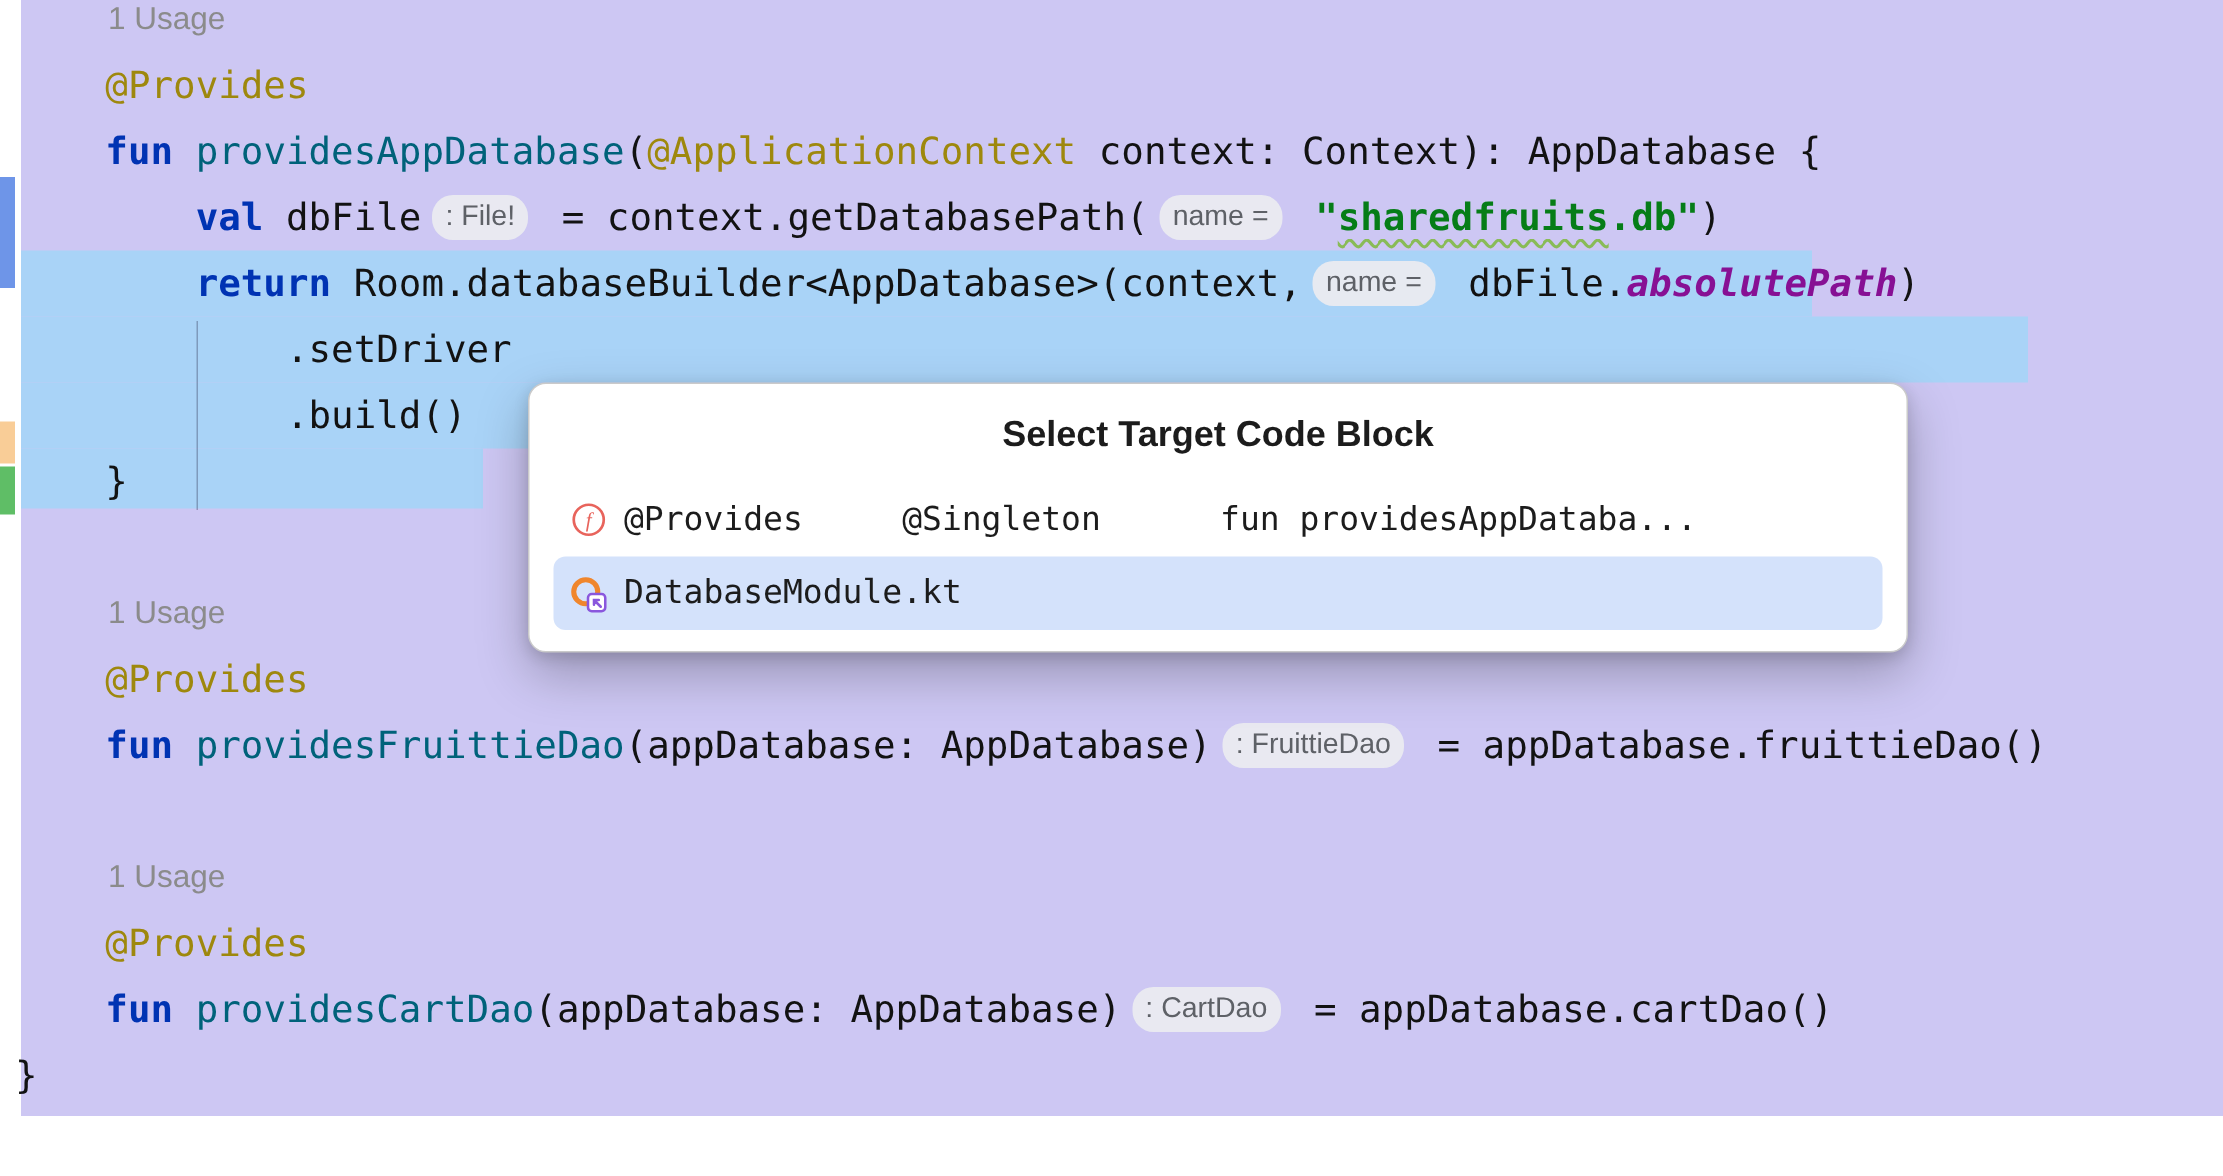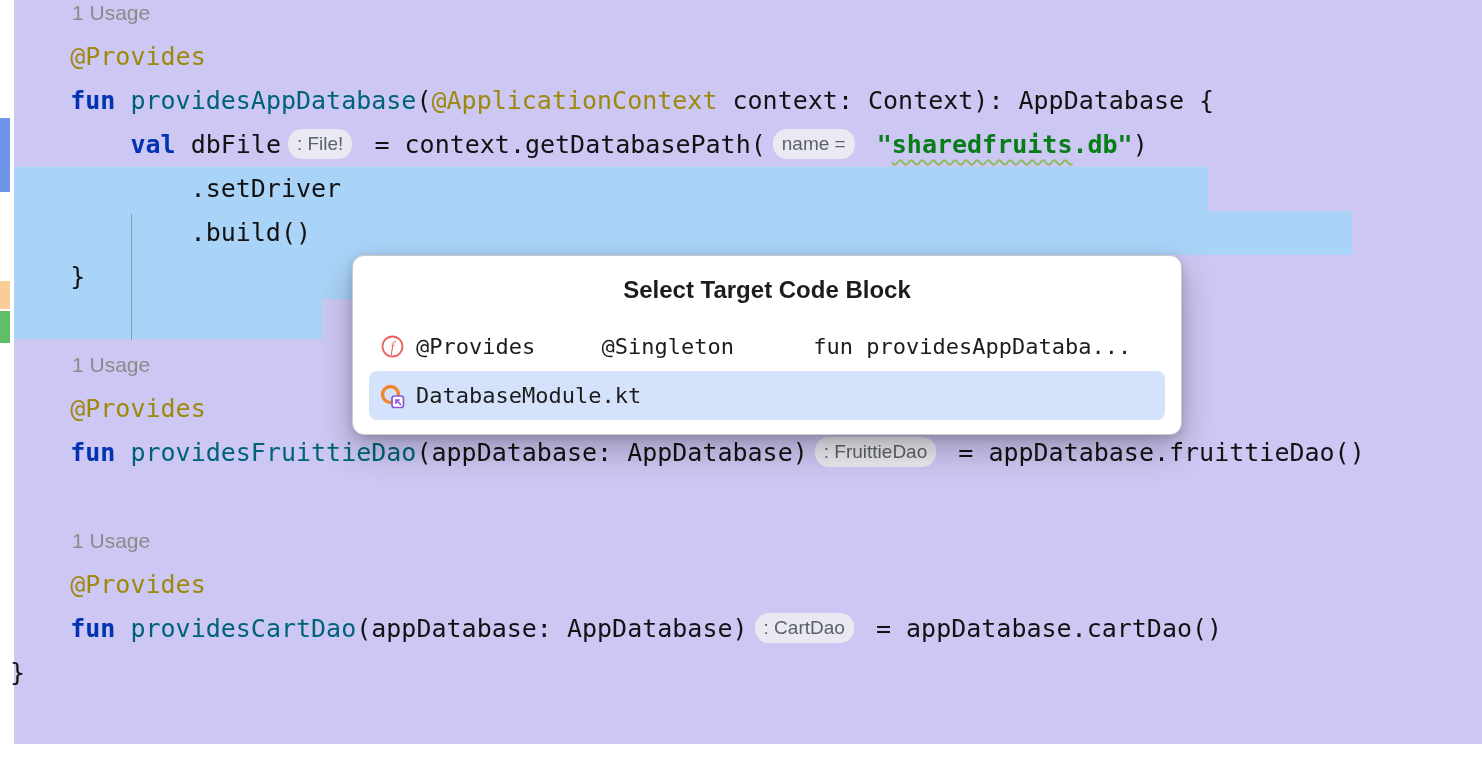--- a/index.html
+++ b/index.html
@@ -31,21 +31,21 @@
   .tok-plain{color:#121212;}
   .tok-kw{color:var(--keyword,#0033b3);font-weight:700;}
   .tok-fn{color:var(--function-decl,#00627a);}
   .tok-ann{color:var(--annotation,#9e880d);}
   .tok-str{color:var(--string,#067d17);font-weight:600;}
   .tok-prop{color:var(--property,#871094);font-style:italic;font-weight:600;}
   .wavy{text-decoration:underline;text-decoration-style:wavy;text-decoration-color:rgba(125,185,60,.85);text-decoration-thickness:1.5px;text-underline-offset:6px;}
   .chip{display:inline-block;font-family:"Liberation Sans",sans-serif;font-size:19px;font-weight:400;color:#5e6167;background:rgba(234,235,240,.95);border-radius:14px;padding:0 9px;margin:0 7px;line-height:30px;vertical-align:3px;}
 
   
-  .popup{position:absolute;left:352px;top:255px;width:830px;background:#ffffff;border:1px solid #cacaca;border-radius:12px;box-shadow:0 14px 34px rgba(0,0,0,.26),0 3px 10px rgba(0,0,0,.14);padding:20px 16px 14px;box-sizing:border-box;}
+  .popup{position:absolute;left:352px;top:255px;width:920px;background:#ffffff;border:1px solid #cacaca;border-radius:12px;box-shadow:0 14px 34px rgba(0,0,0,.26),0 3px 10px rgba(0,0,0,.14);padding:20px 16px 14px;box-sizing:border-box;}
   .popup-title{text-align:center;font-size:24px;font-weight:700;color:#1c1c1c;margin-bottom:18px;}
   .popup-item{display:flex;align-items:center;height:49px;padding:0 10px;gap:11px;border-radius:8px;font-family:"DejaVu Sans Mono",monospace;font-size:22px;font-weight:500;color:#1c1c1c;white-space:pre;cursor:pointer;}
   .popup-item.selected{background:var(--popup-selection,#d4e2fb);}
   .pi{width:26px;height:26px;display:inline-flex;align-items:center;justify-content:center;flex:none;}
 </style>
 </head>
 <body>
 
 <div class="screen">
 
@@ -60,20 +60,21 @@
   <div class="sel sel-2"></div>
   <div class="sel sel-3"></div>
   <div class="sel sel-4"></div>
   <div class="indent-guide"></div>
 
   <div class="code">
       <div class="code-line usage">1 Usage</div>
       <div class="code-line"><span class="tok-plain">    </span><span class="tok-ann">@Provides</span></div>
       <div class="code-line"><span class="tok-plain">    </span><span class="tok-kw">fun</span><span class="tok-plain"> </span><span class="tok-fn">providesAppDatabase</span><span class="tok-plain">(</span><span class="tok-ann">@ApplicationContext</span><span class="tok-plain"> context: Context): AppDatabase {</span></div>
       <div class="code-line"><span class="tok-plain">        </span><span class="tok-kw">val</span><span class="tok-plain"> dbFile</span><span class="chip">: File!</span><span class="tok-plain"> = context.getDatabasePath(</span><span class="chip">name =</span><span class="tok-plain"> </span><span class="tok-str">"</span><span class="tok-str wavy">sharedfruits</span><span class="tok-str">.db"</span><span class="tok-plain">)</span></div>
+      <div class="code-line"><span class="tok-plain">        </span><span class="tok-kw">return</span><span class="tok-plain"> Room.databaseBuilder&lt;AppDatabase&gt;(context,</span><span class="chip">name =</span><span class="tok-plain"> dbFile.</span><span class="tok-prop">absolutePath</span><span class="tok-plain">)</span></div>
       <div class="code-line"><span class="tok-plain">            .setDriver</span></div>
       <div class="code-line"><span class="tok-plain">            .build()</span></div>
       <div class="code-line"><span class="tok-plain">    }</span></div>
       <div class="code-line"></div>
       <div class="code-line usage">1 Usage</div>
       <div class="code-line"><span class="tok-plain">    </span><span class="tok-ann">@Provides</span></div>
       <div class="code-line"><span class="tok-plain">    </span><span class="tok-kw">fun</span><span class="tok-plain"> </span><span class="tok-fn">providesFruittieDao</span><span class="tok-plain">(appDatabase: AppDatabase)</span><span class="chip">: FruittieDao</span><span class="tok-plain"> = appDatabase.fruittieDao()</span></div>
       <div class="code-line"></div>
       <div class="code-line usage">1 Usage</div>
       <div class="code-line"><span class="tok-plain">    </span><span class="tok-ann">@Provides</span></div>

